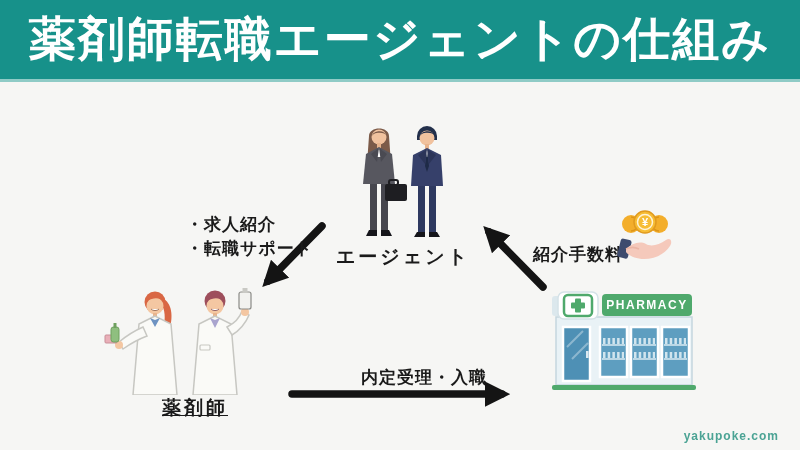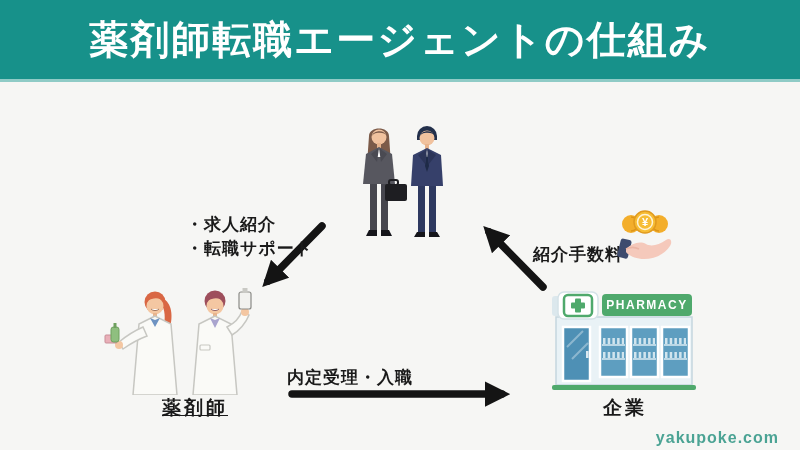--- a/index.html
+++ b/index.html
@@ -8,42 +8,42 @@
     background:#F6F6F4;
     font-family:"Liberation Sans","DejaVu Sans",sans-serif;
     color:#1A1A1A;
   }
   .title-bar{
     position:absolute;top:0;left:0;width:800px;height:79px;
     background:#17918A;border-bottom:3px solid #8FCBC6;
     display:flex;align-items:center;justify-content:center;
   }
   .title-bar h1{
-    margin:0;color:#FFFFFF;font-size:39px;font-weight:bold;letter-spacing:2px;white-space:nowrap;font-family:Liberation Mono, monospace;
+    margin:0;color:#FFFFFF;font-size:47px;font-weight:bold;letter-spacing:2px;white-space:nowrap;font-family:Liberation Mono, monospace;
   }
   .abs{position:absolute;}
   .node-label{
     font-size:19px;font-weight:bold;letter-spacing:3px;text-align:center;line-height:1.45;
   }
   .flow-label{
     font-size:17px;font-weight:bold;letter-spacing:1px;line-height:1.4;white-space:nowrap;
   }
   .agent-fig{left:349px;top:124px;width:108px;height:122px;}
   .agent-label{left:330px;top:243px;width:146px;}
   .benefit-label{left:186px;top:213px;}
   .fee-label{left:533px;top:243px;}
   .money-icon{left:616px;top:206px;width:58px;height:62px;}
   .pharmacist-fig{left:103px;top:287px;width:164px;height:108px;}
   .pharmacist-label{left:110px;top:394px;width:170px;text-decoration:underline;}
   .pharmacy-fig{left:550px;top:289px;width:148px;height:103px;}
   .company-label{left:550px;top:394px;width:150px;}
-  .accept-label{left:287px;top:366px;width:200px;text-align:left;}
+  .accept-label{left:287px;top:366px;width:200px;text-align:right;}
   .arrows{left:0;top:0;width:800px;height:450px;pointer-events:none;}
   .site-credit{
-    right:21px;top:429px;font-size:16px;font-weight:bold;letter-spacing:1px;color:#4BA394;
+    right:21px;top:429px;font-size:12px;font-weight:bold;letter-spacing:1px;color:#4BA394;
   }
 </style>
 </head>
 <body>
 
 <div class="canvas">
 
   <header class="title-bar">
     <h1>薬剤師転職エージェントの仕組み</h1>
   </header>
@@ -89,20 +89,21 @@
       <path d="M78,25 L69,31 L76,40 Z" fill="#2B3458"></path>
       <path d="M78,25 L87,31 L80,40 Z" fill="#2B3458"></path>
       <rect x="69" y="62" width="7" height="46" fill="#2E3960"></rect>
       <rect x="80" y="62" width="7" height="46" fill="#2E3960"></rect>
       <path d="M68,108 L76,108 L76,113 L65,113 Z" fill="#15151A"></path>
       <path d="M80,108 L88,108 L91,113 L80,113 Z" fill="#15151A"></path>
     </g>
   </svg>
 
   <div class="abs node-label agent-label">
+    <div>エージェント</div>
   </div>
 
   <div class="abs flow-label fee-label">紹介手数料</div>
 
   <div class="abs flow-label benefit-label">
     <div>・求人紹介</div>
     <div>・転職サポート</div>
   </div>
 
   <svg class="abs money-icon" viewBox="0 0 58 62">
@@ -193,19 +194,18 @@
           <line x1="52" y1="70" x2="75" y2="70"></line>
         <line x1="83" y1="56" x2="106" y2="56"></line>
           <line x1="83" y1="70" x2="106" y2="70"></line>
         <line x1="114" y1="56" x2="137" y2="56"></line>
           <line x1="114" y1="70" x2="137" y2="70"></line>
       </g>
     </g>
     <rect x="2" y="96" width="144" height="5" rx="2" fill="#4FA96C"></rect>
   </svg>
 
-  <div class="abs node-label company-label">企業</div>
 
   <div class="abs flow-label accept-label">内定受理・入職</div>
 
   <div class="abs site-credit">yakupoke.com</div>
 
 </div>
 
 </body></html>

